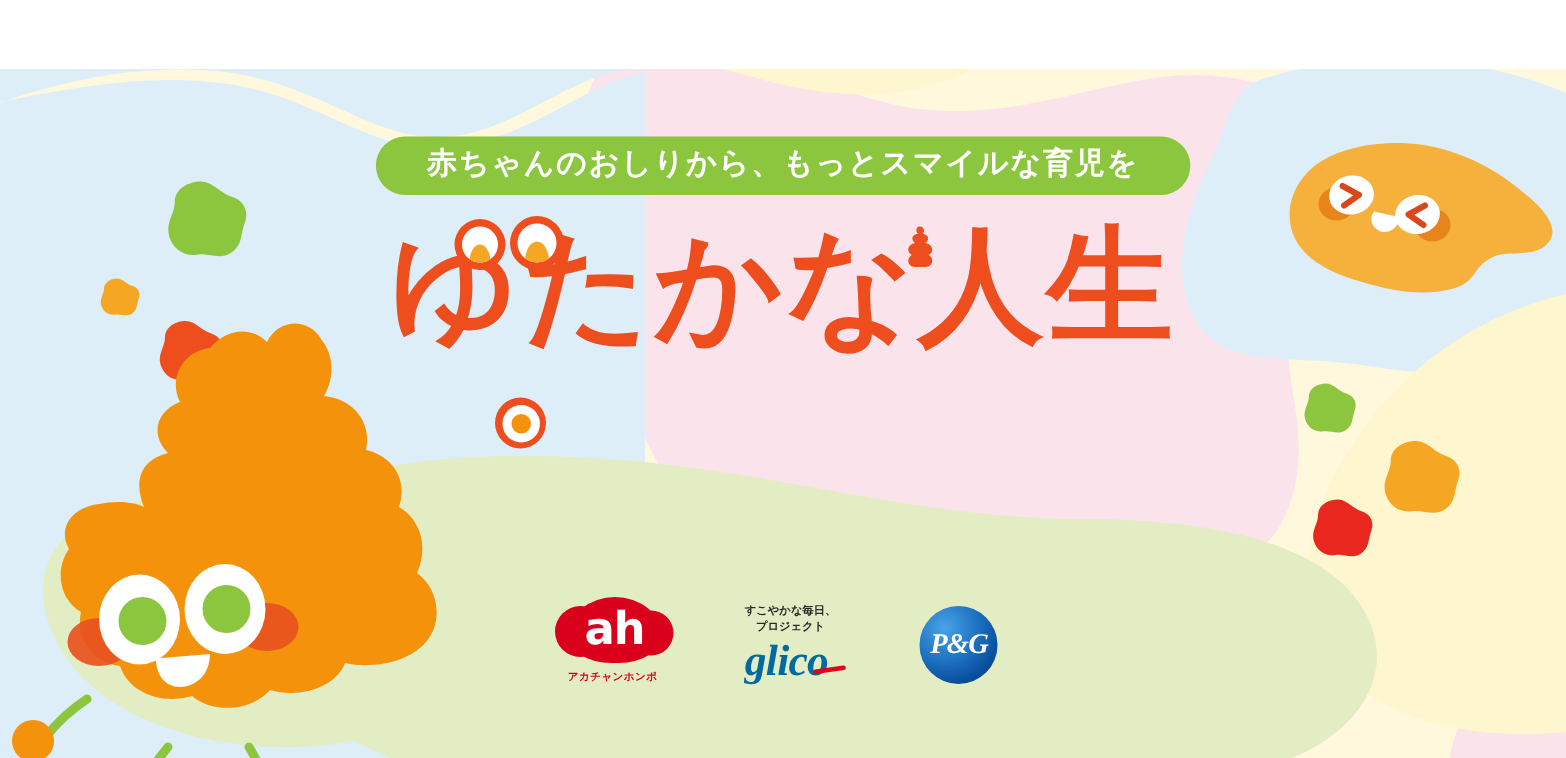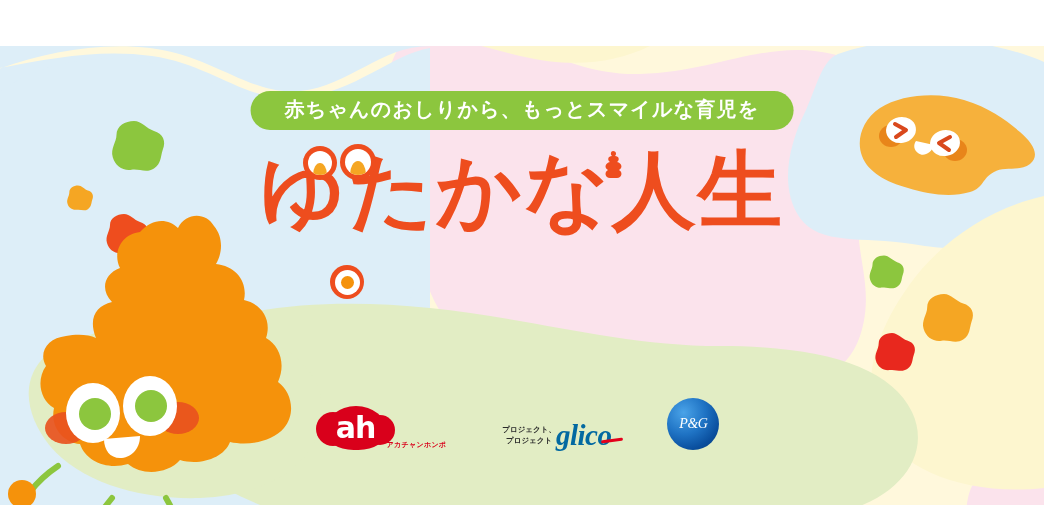--- a/index.html
+++ b/index.html
@@ -85,21 +85,21 @@
   #logos{
     position:absolute;
     left:0;right:0;
     top:352px;
     display:flex;
     justify-content:center;
     align-items:flex-end;
     gap:56px;
     z-index:30;
   }
-  .logo{display:flex;flex-direction:row;align-items:flex-end;}
+  .logo{display:flex;flex-direction:column;align-items:flex-start;}
 
   
   #logo-ah .ah-blob{
     width:62px;height:44px;
     background:#D9001B;
     border-radius:50% 50% 46% 46% / 58% 58% 42% 42%;
     position:relative;
     display:flex;align-items:center;justify-content:center;
   }
   #logo-ah .ah-blob::before{
@@ -167,22 +167,22 @@
 
   
   #logo-pg .pg-circle{
     width:52px;height:52px;
     border-radius:50%;
     background:radial-gradient(circle at 32% 28%, #4aa3e8 0%, #1f73c4 42%, #0a4f9e 72%, #063a78 100%);
     display:flex;align-items:center;justify-content:center;
   }
   #logo-pg .pg-text{
     color:#ffffff;
-    font-size:14px;
-    font-weight:normal;
+    font-size:19px;
+    font-weight:bold;
     font-style:italic;
     font-family:"Liberation Serif",serif;
     letter-spacing:-0.5px;
   }
 </style>
 </head>
 <body>
 
 <div id="stage">
 
@@ -327,21 +327,21 @@
 
     <div class="logo" id="logo-ah">
       <div class="ah-blob">
         <span class="ah-text">ah</span>
       </div>
       <div class="ah-sub">アカチャンホンポ</div>
     </div>
 
     <div class="logo" id="logo-glico">
       <div class="glico-tag">
-        <div>プロジェクト、</div>
+        <div>すこやかな毎日、</div>
         <div>プロジェクト</div>
       </div>
       <div class="glico-word">glico</div>
     </div>
 
     <div class="logo" id="logo-pg">
       <div class="pg-circle">
         <span class="pg-text">P&amp;G</span>
       </div>
     </div>

